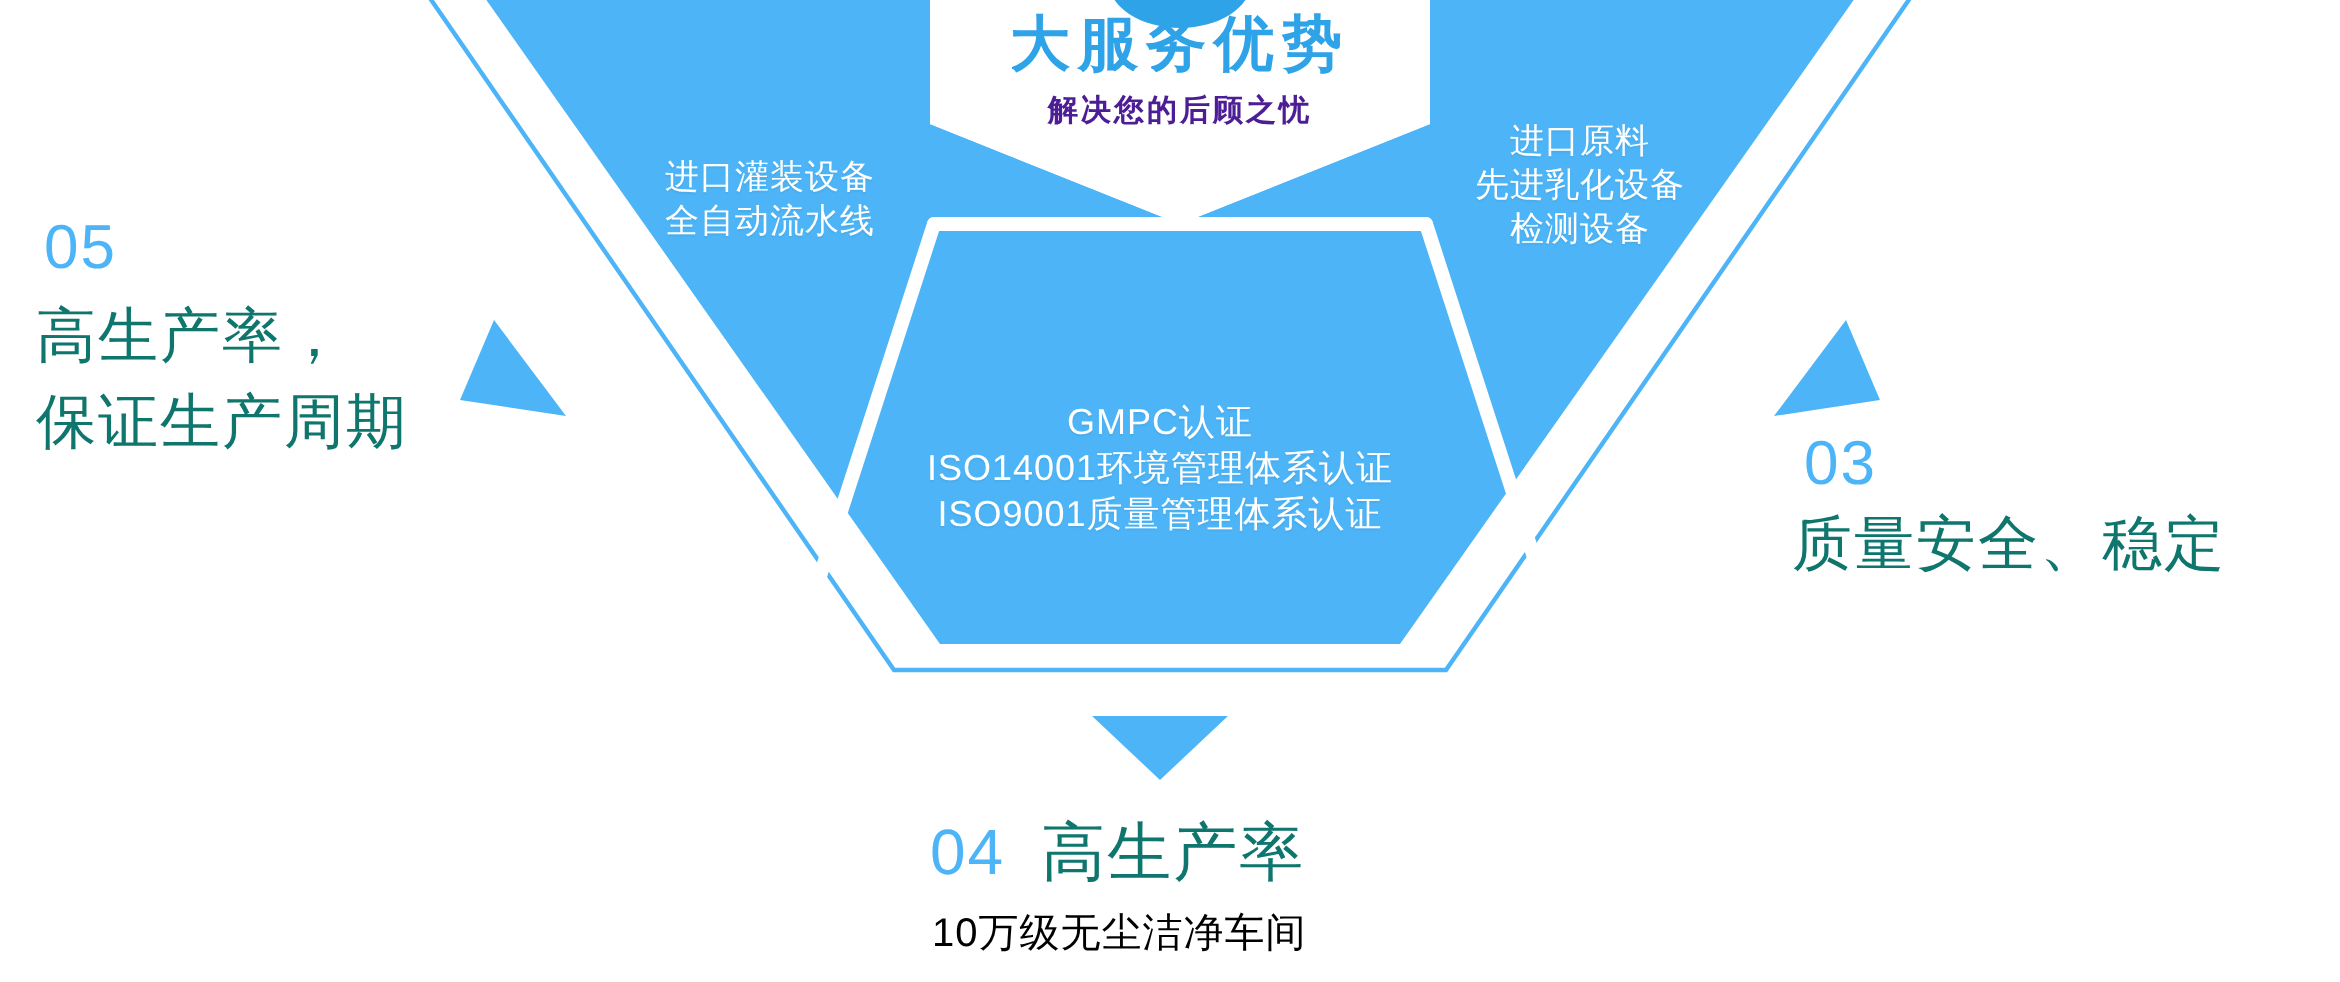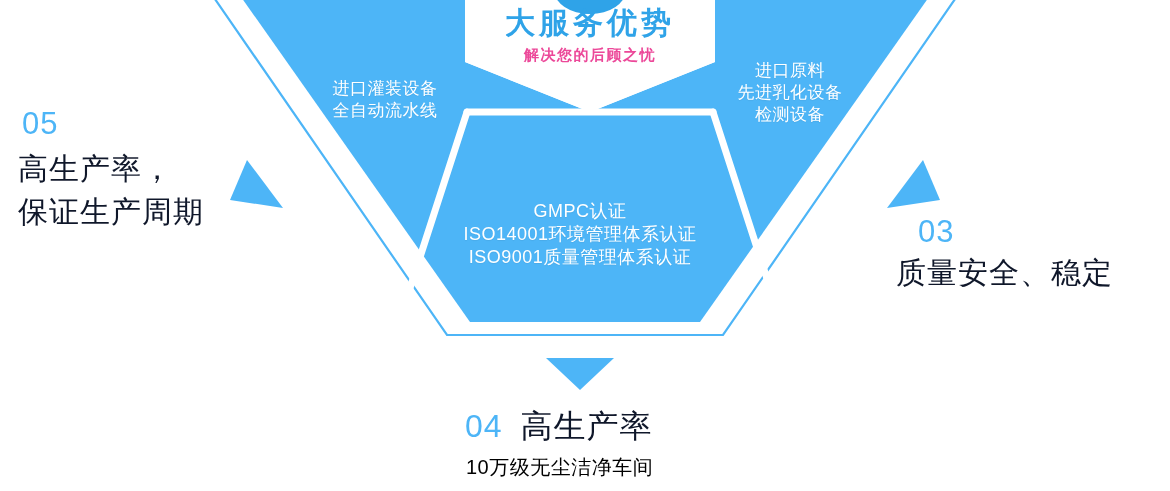--- a/index.html
+++ b/index.html
@@ -36,49 +36,48 @@
     left: 470px; top: 4px; width: 240px;
     text-align: center;
     color: #2fa3e8;
     font-size: 30px;
     font-weight: bold;
     letter-spacing: 4px;
   }
   #hex-sub {
     left: 470px; top: 46px; width: 240px;
     text-align: center;
-    color: #ec4899;
+    color: #4c1d95;
     font-size: 15px;
     font-weight: bold;
     letter-spacing: 1.5px;
-    font-family: Liberation Serif, serif;
   }
 
   
   .callout-num {
     color: #4db5f7;
     font-size: 31px;
     letter-spacing: 1px;
   }
   .callout-body {
-    color: #0f172a;
+    color: #0f766e;
     font-size: 30px;
     line-height: 1.42;
     letter-spacing: 1px;
   }
   .callout-sub {
     color: #000000;
     font-size: 20px;
     letter-spacing: .5px;
   }
 
   #cal05-num  { left: 22px;  top: 104px; text-align: right; }
   #cal05-body { left: 18px;  top: 148px; }
 
-  #cal03-num  { left: 902px; top: 212px; margin-left: 16px; }
+  #cal03-num  { left: 902px; top: 212px; }
   #cal03-body { left: 896px; top: 252px; }
 
   #cal04-line { left: 465px; top: 404px; display: flex; align-items: baseline; gap: 18px; }
   #cal04-line .callout-num { font-size: 32px; }
   #cal04-line .callout-body { font-size: 32px; }
   #cal04-sub  { left: 466px; top: 455px; }
 </style>
 </head>
 <body>
 

